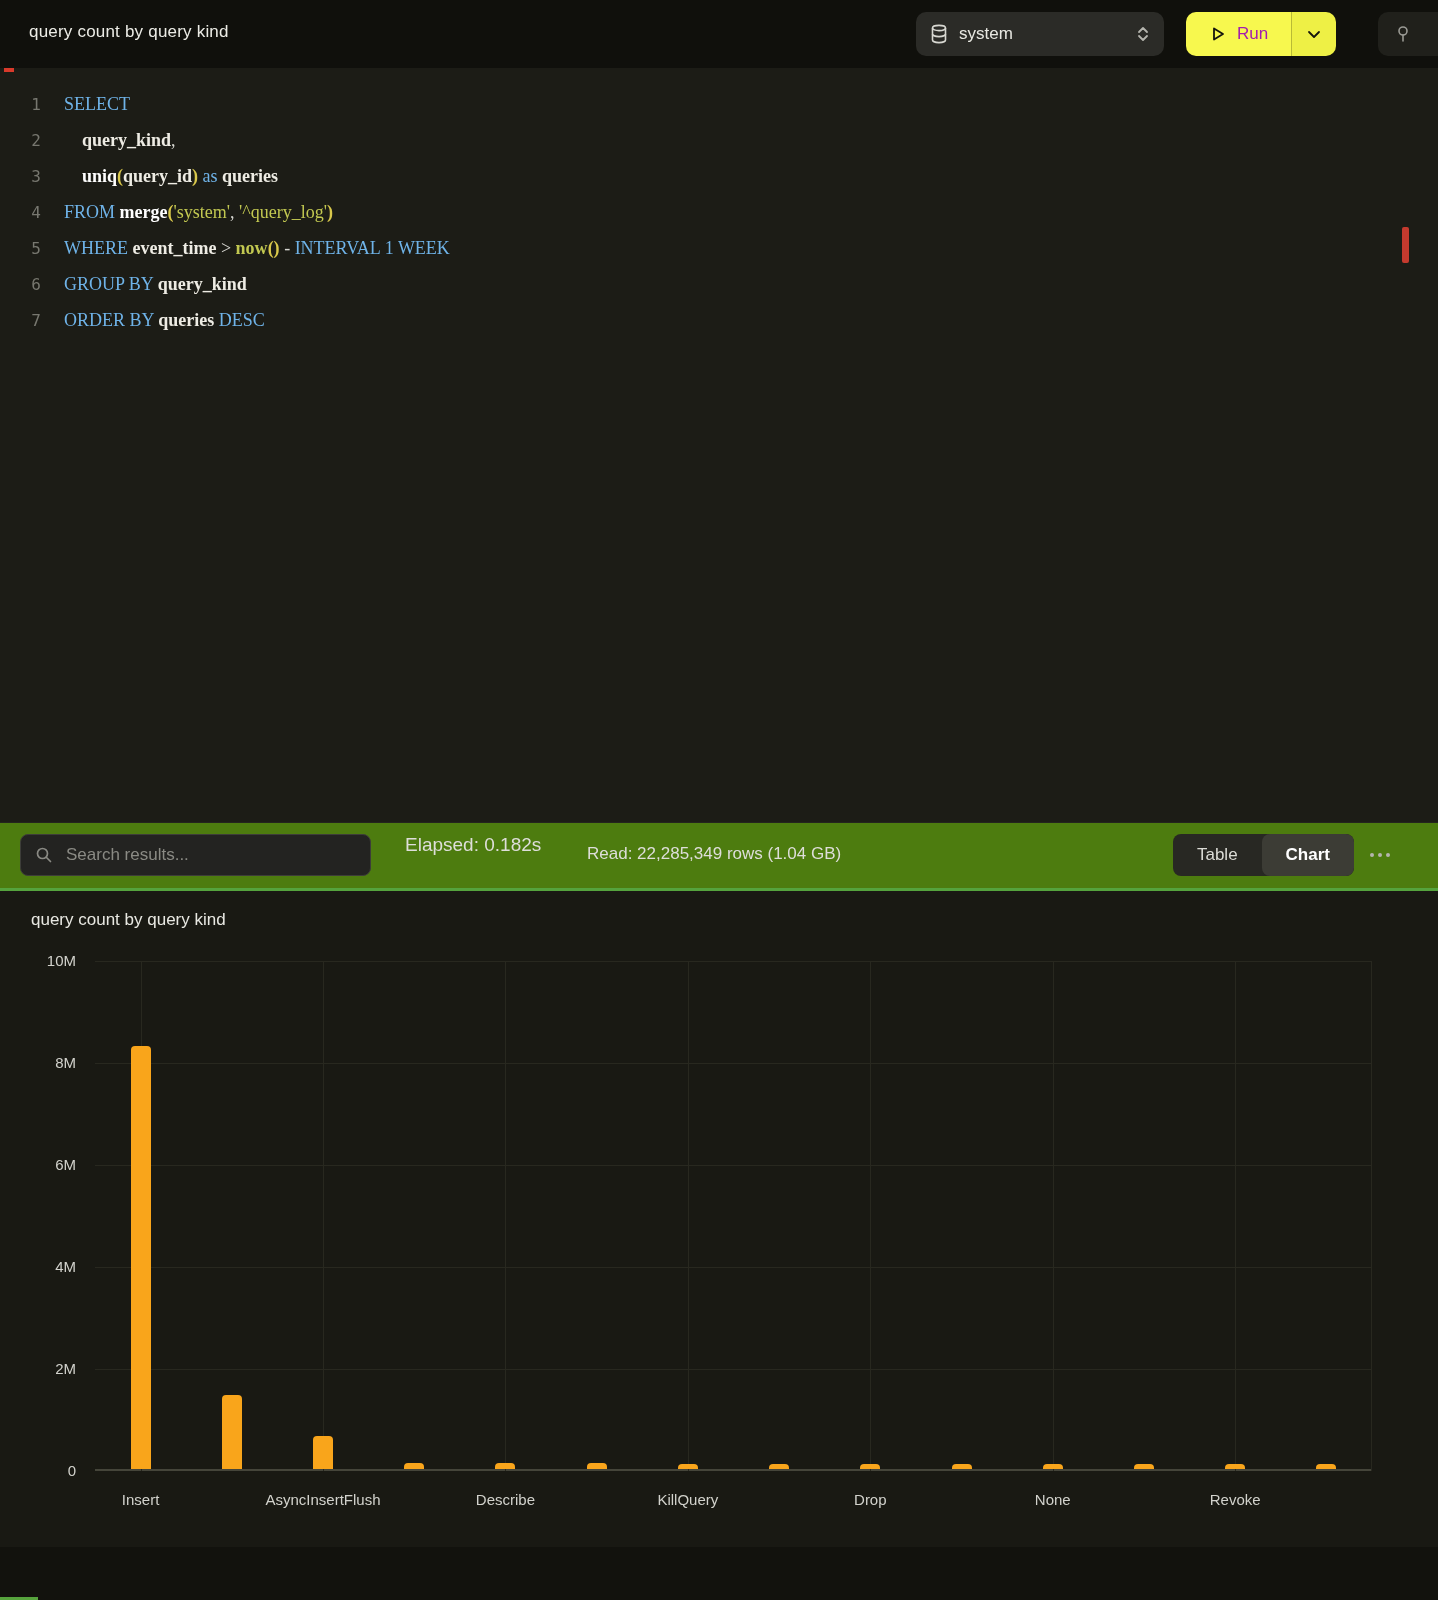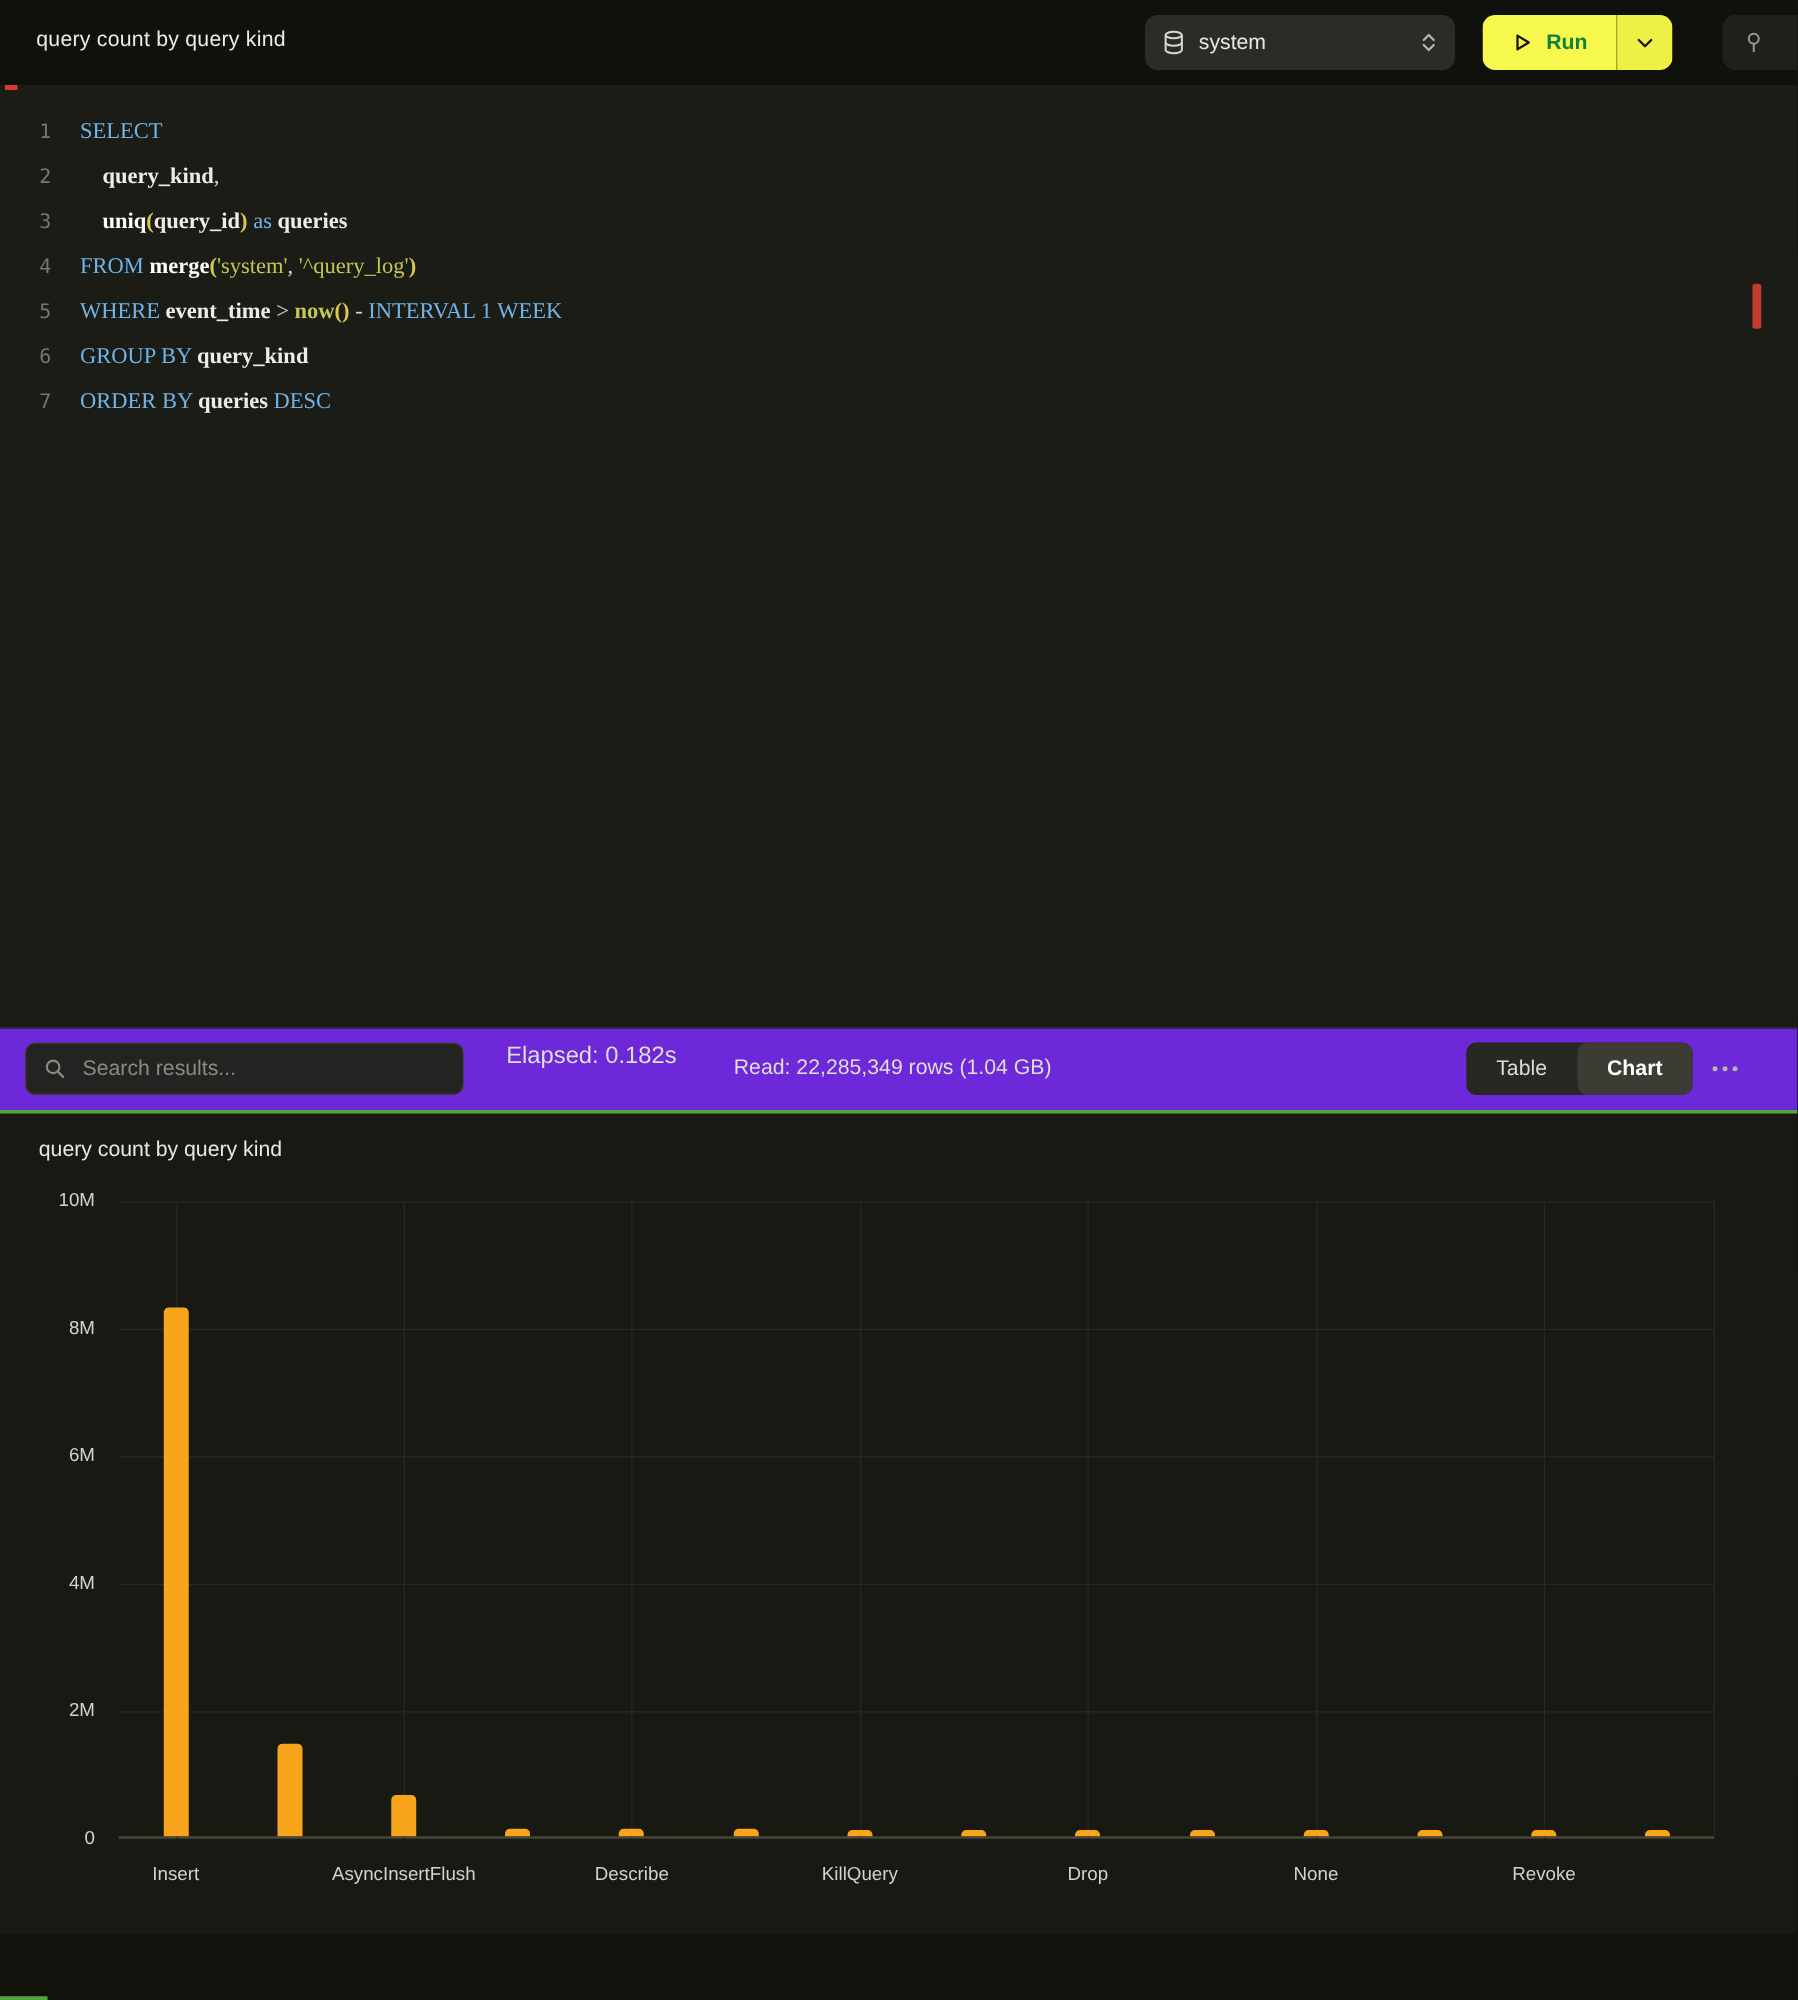--- a/index.html
+++ b/index.html
@@ -26,21 +26,21 @@
   .db-selector .db-label{color:#e8e8e2;font-size:17px;margin-left:11px;}
   .db-selector .spacer{flex:1;}
   .run-button{
     position:absolute;left:1186px;top:12px;height:44px;
     display:flex;border-radius:10px;overflow:hidden;cursor:pointer;
   }
   .run-main{
     display:flex;align-items:center;gap:10px;padding:0 23px;
     background:#f7f84e;
   }
-  .run-main .run-label{color:#15803d;font-size:17px;font-weight:700;}
+  .run-main .run-label{color:#a21caf;font-size:17px;font-weight:400;}
   .run-caret{
     width:44px;display:flex;align-items:center;justify-content:center;
     background:#eef045;border-left:1px solid rgba(0,0,0,0.22);
   }
   .pin-button{
     position:absolute;left:1378px;top:12px;width:76px;height:44px;
     background:#20201b;border-radius:10px;display:flex;align-items:center;
     padding-left:16px;box-sizing:border-box;cursor:pointer;
   }
   
@@ -67,21 +67,21 @@
   .tk-func2{color:#c2c851;font-weight:600;}
   .edit-mark{
     position:absolute;left:4px;top:0;width:10px;height:4px;background:#d93a2b;
   }
   .scroll-error-mark{
     position:absolute;left:1402px;top:159px;width:7px;height:36px;background:#c43a2e;border-radius:2px;
   }
   
   .results-toolbar{
     position:absolute;left:0;top:822px;width:1438px;height:66px;
-    background:#6d28d9;border-top:1px solid #24241e;
+    background:#4d7c0f;border-top:1px solid #24241e;
   }
   .search-box{
     position:absolute;left:20px;top:11px;width:351px;height:42px;
     background:#232321;border:1px solid #3d3d39;border-radius:8px;
     display:flex;align-items:center;box-sizing:border-box;padding:0 14px;
   }
   .search-box input{
     flex:1;margin-left:11px;background:transparent;border:none;outline:none;
     color:#d8d8d2;font-size:17px;font-family:"Liberation Sans", sans-serif;
   }

